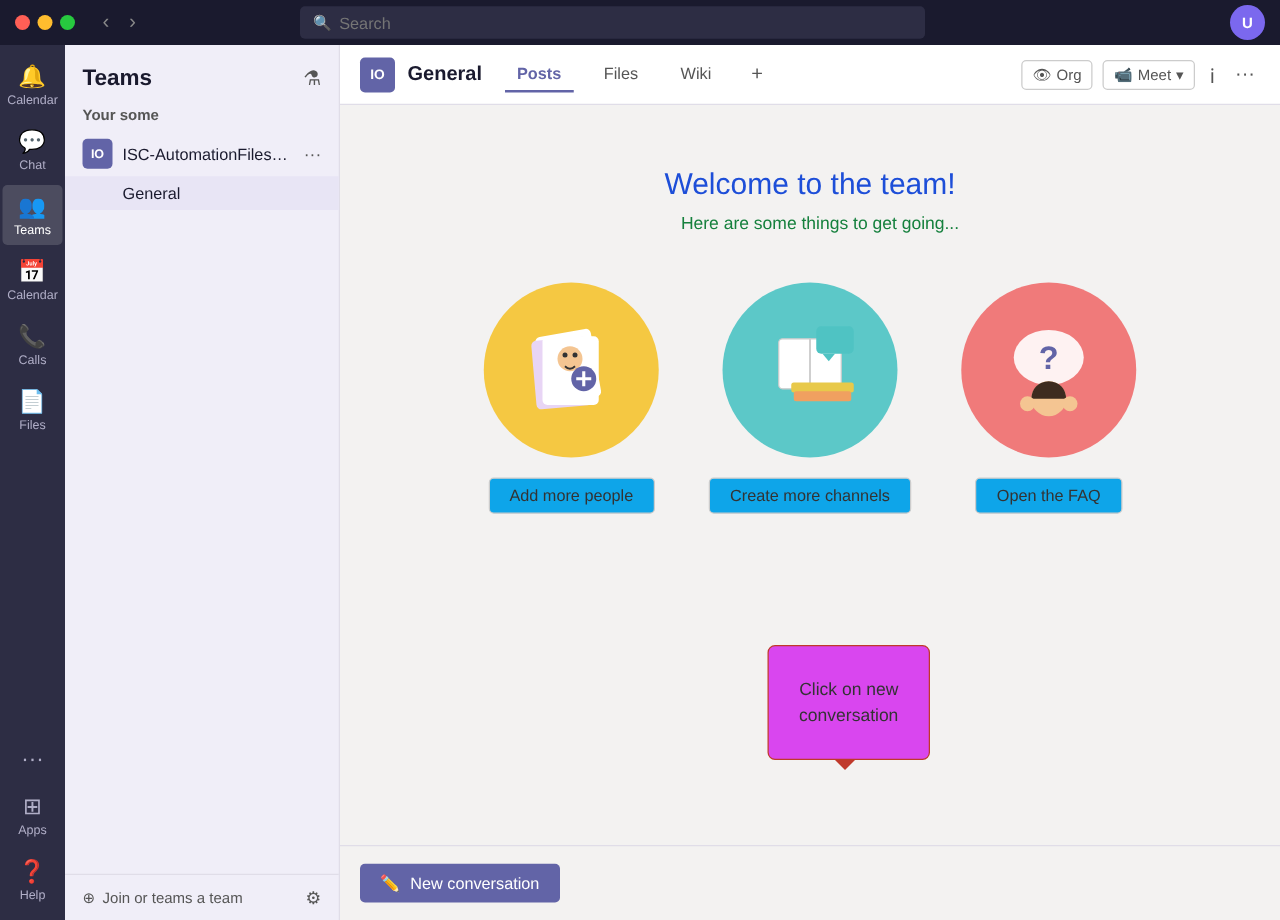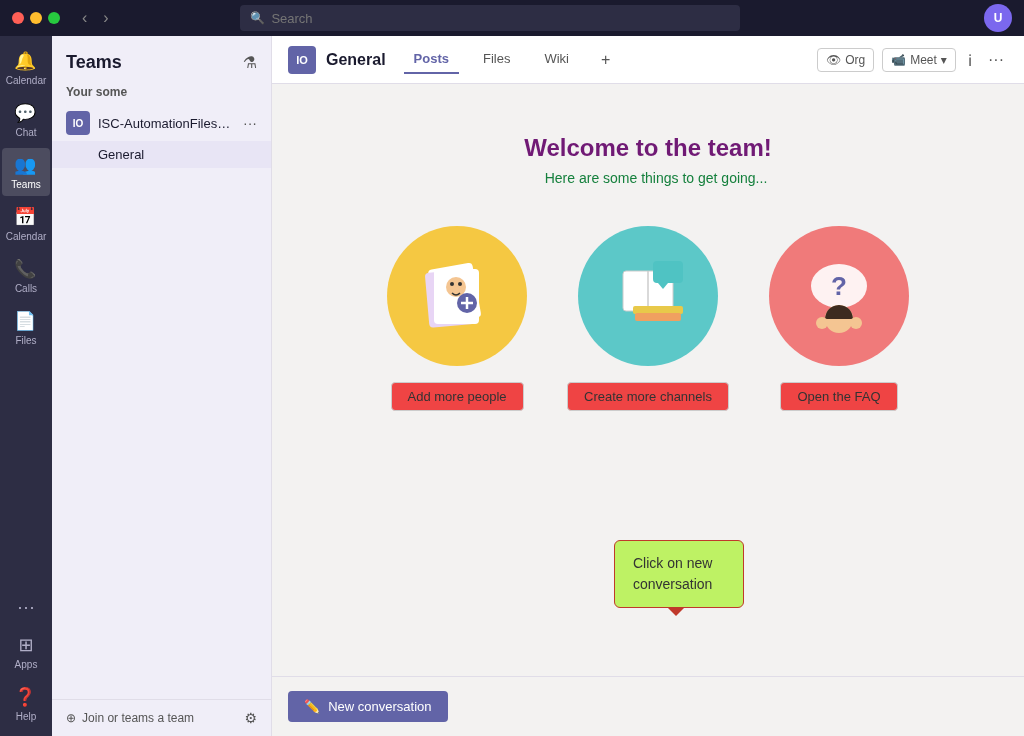--- a/index.html
+++ b/index.html
@@ -338,22 +338,22 @@
     }
 
     .welcome-section {
       display: flex;
       flex-direction: column;
       align-items: center;
       padding: 50px 20px 20px;
     }
     .welcome-title {
       font-size: 24px;
-      font-weight: 700;
-      color: #701a75;
+      font-weight: 400;
+      color: #1d4ed8;
       margin-bottom: 8px;
     }
     .welcome-subtitle {
       font-size: 14px;
       color: #15803d;
       margin-bottom: 40px;
       padding-left: 16px;
     }
     .welcome-cards {
       display: flex;
@@ -371,47 +371,47 @@
       height: 140px;
       border-radius: 50%;
       display: flex;
       align-items: center;
       justify-content: center;
     }
     .icon-people { background: #f5c842; }
     .icon-channels { background: #5cc8c8; }
     .icon-faq { background: #f07a7a; }
     .welcome-card-btn {
-      background: #ef4444;
+      background: #0ea5e9;
       border: 1px solid #ccc;
       border-radius: 4px;
       padding: 6px 16px;
       font-size: 13px;
       cursor: pointer;
       color: #333;
     }
 
     
     .callout-overlay {
       position: absolute;
       bottom: 60px;
       right: 280px;
       display: flex;
       flex-direction: column;
       align-items: flex-end;
     }
     .callout-box {
-      background: #bef264;
+      background: #d946ef;
       border: 1.5px solid #c0392b;
       border-radius: 6px;
-      padding: 12px 18px;
+      padding: 24px 18px;
       font-size: 14px;
       color: #333;
       font-weight: 500;
-      text-align: left;
+      text-align: center;
       line-height: 1.5;
       min-width: 130px;
     }
     .callout-arrow {
       width: 0;
       height: 0;
       border-left: 8px solid transparent;
       border-right: 8px solid transparent;
       border-top: 8px solid #c0392b;
       margin-right: 60px;

